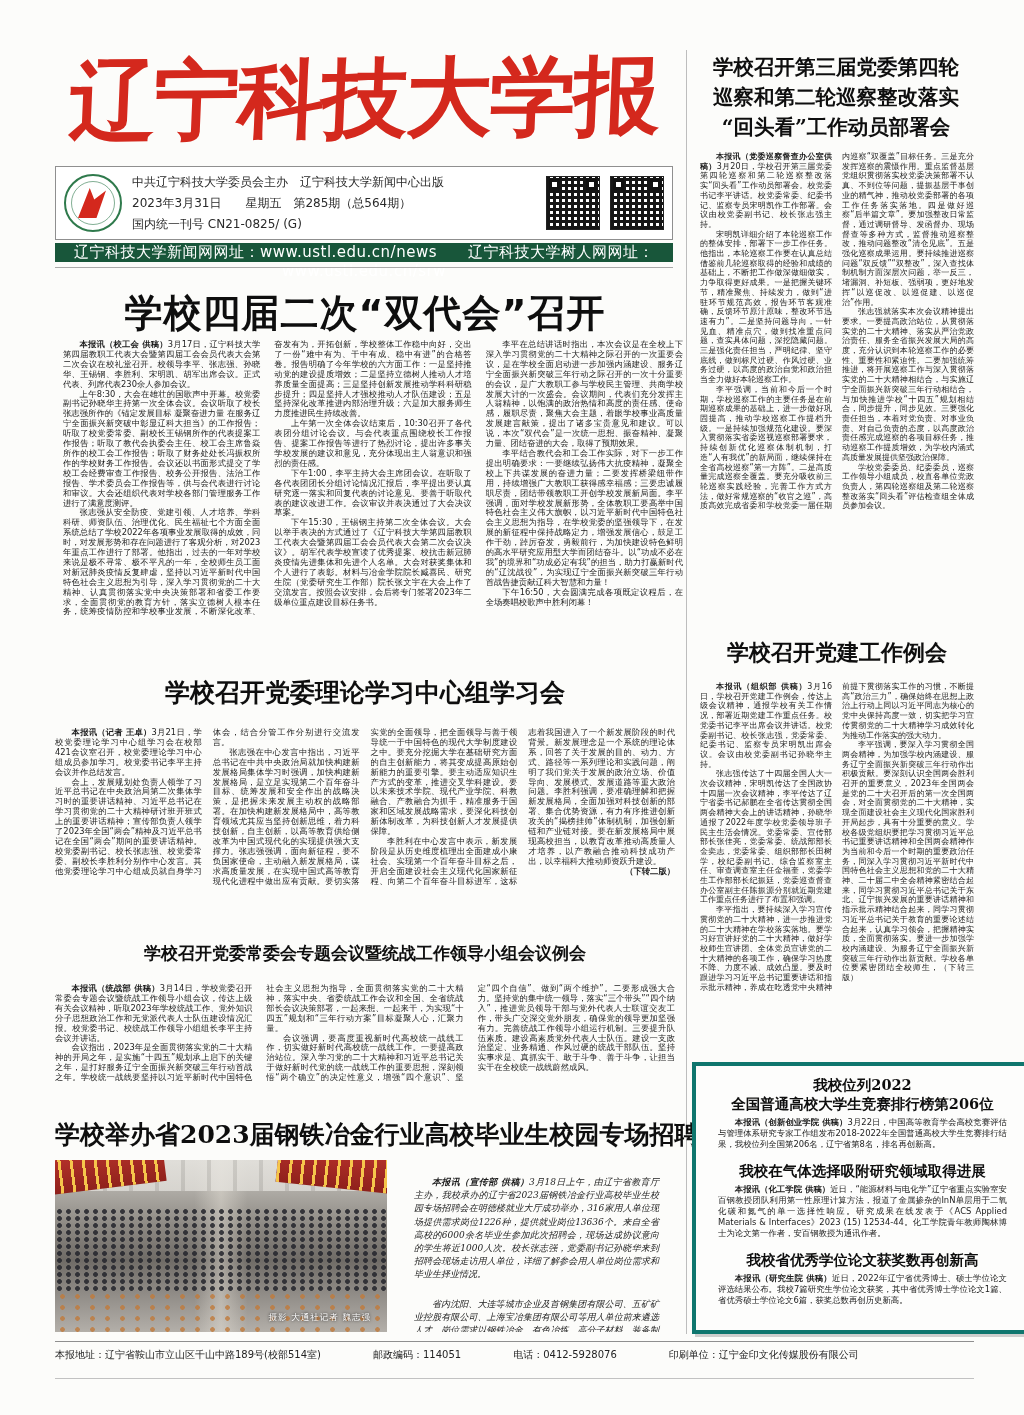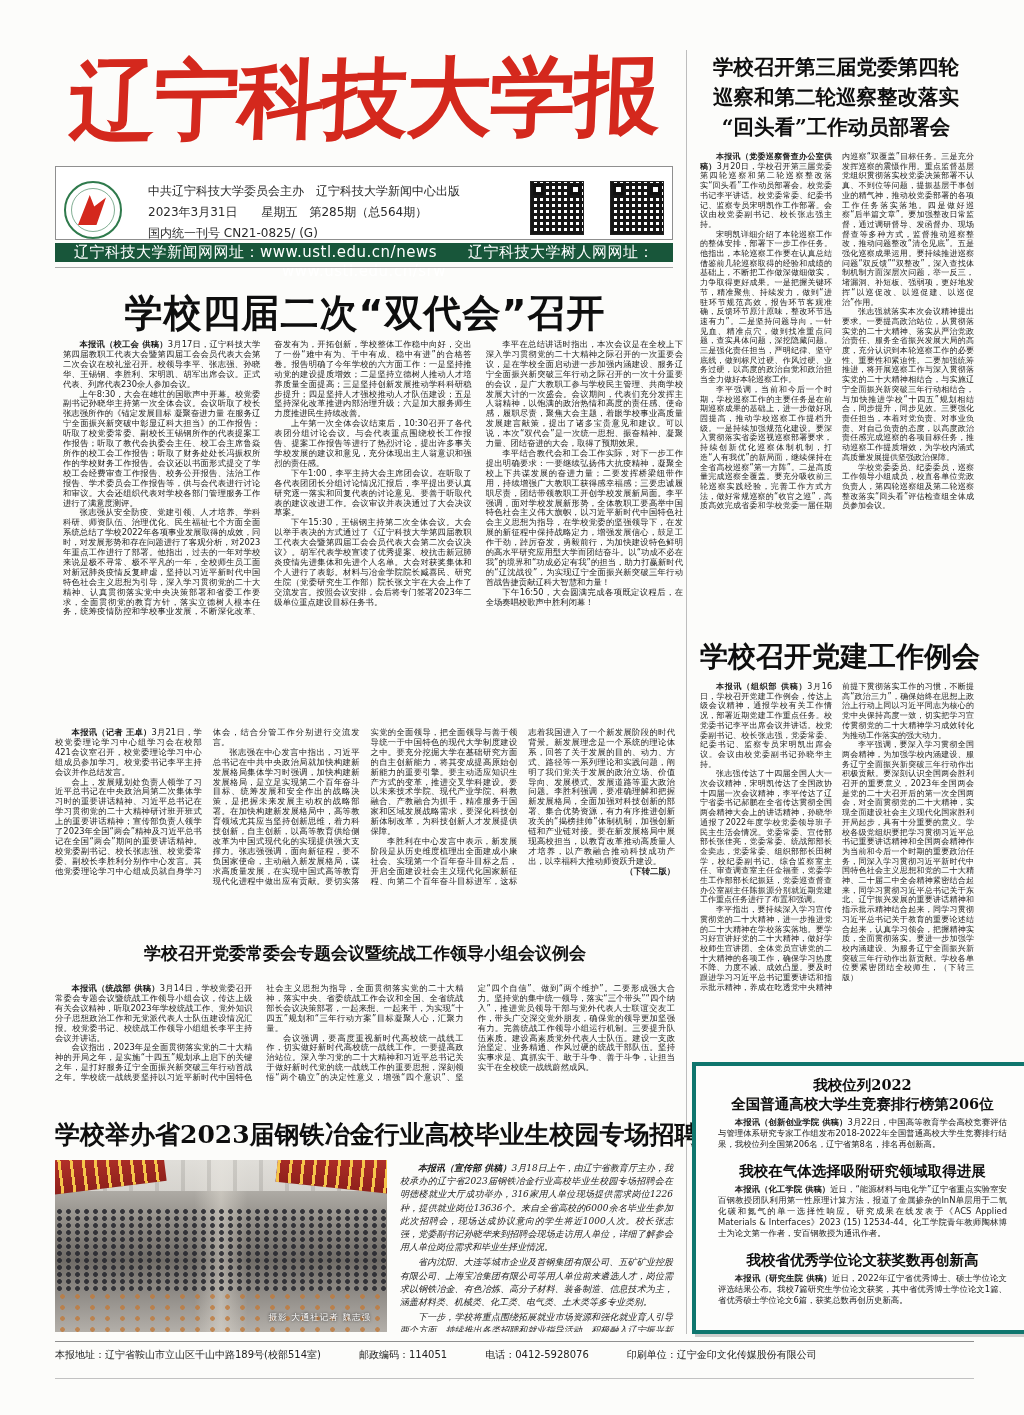--- a/index.html
+++ b/index.html
@@ -3,21 +3,21 @@
 <meta charset="utf-8">
 <style>
   html,body{margin:0;padding:0;background:#e8e8e8;}
   .page{position:relative;width:1024px;height:1415px;background:#fcfcfa;margin:0 auto;
         font-family:"DejaVu Sans",sans-serif;color:#1c1c1c;overflow:hidden;}
   
   .masthead-title{position:absolute;left:50px;top:48px;width:628px;text-align:center;
       font-family:"DejaVu Serif",serif;font-weight:bold;color:#d4281d;font-size:86px;
       line-height:100px;letter-spacing:-2px;transform:skewX(-3deg) rotate(-0.6deg);white-space:nowrap;}
   .mast-box{position:absolute;left:55px;top:166px;width:618px;height:74px;border:1px solid #8f8f8f;
-      box-sizing:border-box;display:flex;gap:26px;padding:14px 8px;background:#fff;}
+      box-sizing:border-box;display:flex;align-items:center;gap:10px;padding:0 8px;background:#fff;}
   .emblem{width:58px;height:58px;border-radius:50%;border:2px solid #2f7a4c;background:#fff;
       position:relative;flex:0 0 auto;box-sizing:border-box;}
   .emblem::before{content:"";position:absolute;left:12px;top:12px;right:14px;bottom:12px;
       background:#d4281d;clip-path:polygon(0 100%,42% 0,58% 38%,100% 8%,66% 100%);}
   .emblem::after{content:"";position:absolute;inset:5px;border-radius:50%;border:1px solid #2f7a4c;opacity:.6;}
   .mast-lines{flex:1 1 auto;font-size:12px;color:#2a2a2a;line-height:21px;}
   .qr{width:52px;height:52px;flex:0 0 auto;position:relative;background:#fff;border:1px solid #222;
       background-image:
         repeating-linear-gradient(0deg,#161616 0 3px,transparent 3px 6px),
         repeating-linear-gradient(90deg,#161616 0 3px,#fff 3px 6px);}
@@ -44,21 +44,21 @@
       column-count:4;column-gap:11px;}
   .united-head{position:absolute;left:55px;top:942px;width:620px;text-align:center;
       font-family:"DejaVu Serif",serif;font-weight:bold;font-size:17px;color:#0e0e0e;white-space:nowrap;}
   .united-body{position:absolute;left:55px;top:984px;width:620px;height:110px;
       column-count:3;column-gap:14px;}
   .jobfair-head{position:absolute;left:55px;top:1118px;width:620px;text-align:center;
       font-family:"DejaVu Serif",serif;font-weight:bold;font-size:25px;color:#0e0e0e;white-space:nowrap;}
   .jobfair-text{position:absolute;left:398px;top:1160px;width:277px;height:172px;
       font-family:"DejaVu Serif",serif;font-style:italic;font-size:9px;line-height:13.2px;
       text-align:justify;overflow:hidden;}
-  .jobfair-text p{margin:2px;text-indent:2em;}
+  .jobfair-text p{margin:16px;text-indent:2em;}
   
   .photo{position:absolute;left:55px;top:1160px;width:332px;height:172px;overflow:hidden;
       background:
         linear-gradient(90deg,rgba(0,0,0,0) 42%,rgba(235,230,220,.45) 50%,rgba(0,0,0,0) 58%),
         linear-gradient(180deg,#cdcbc6 0%,#b5b2ac 14%,#8d8983 38%,#6f6b66 58%,#8d8984 76%,#b3afa9 100%);}
   .photo .crowd{position:absolute;left:0;right:0;top:28%;height:48%;opacity:.85;
       background-image:radial-gradient(circle,#23242b 0 2.1px,rgba(0,0,0,0) 2.6px);
       background-size:9px 7px;}
   .photo .chairs{position:absolute;left:0;right:0;bottom:0;height:24%;opacity:.8;
       background-image:radial-gradient(circle,#c07a3a 0 2px,rgba(0,0,0,0) 2.6px);
@@ -72,36 +72,36 @@
       background:repeating-linear-gradient(90deg,#e8e6e1 0 22px,#c9c7c2 22px 26px);opacity:.7;}
   .photo-caption{position:absolute;right:16px;bottom:8px;color:#fff;font-size:8.5px;
       text-shadow:0 0 3px rgba(0,0,0,.9);letter-spacing:1px;}
   
   .col-divider{position:absolute;left:686px;top:50px;height:1284px;border-left:1px solid #bdbdbd;}
   .inspection-head{position:absolute;left:698px;top:52px;width:276px;text-align:center;
       font-family:"DejaVu Serif",serif;font-weight:bold;font-size:20.5px;line-height:30px;color:#0e0e0e;white-space:nowrap;}
   .inspection-body{position:absolute;left:700px;top:152px;width:274px;height:472px;
       column-count:2;column-gap:10px;font-size:8px;line-height:9.7px;}
   .party-head{position:absolute;left:700px;top:638px;width:274px;text-align:center;
-      font-family:"DejaVu Serif",serif;font-weight:bold;font-size:28px;color:#0e0e0e;white-space:nowrap;}
+      font-family:"DejaVu Serif",serif;font-weight:bold;font-size:22px;color:#0e0e0e;white-space:nowrap;}
   .party-body{position:absolute;left:700px;top:682px;width:274px;height:372px;
       column-count:2;column-gap:10px;font-size:8px;line-height:9.7px;}
   
   .briefs{position:absolute;left:692px;top:1062px;width:341px;height:272px;box-sizing:border-box;
       border:4px solid #0f766e;background:#fdfdfc;box-shadow:3px 3px 0 rgba(120,120,120,.35);
       padding:9px 22px;overflow:hidden;}
   .brief-title{font-family:"DejaVu Serif",serif;font-weight:bold;font-size:14.5px;line-height:19px;
       text-align:center;color:#0e0e0e;}
   .brief-body{font-size:8.4px;line-height:11px;text-align:justify;margin-top:4px;}
   .brief-body p{margin:0;text-indent:2em;}
   .brief-gap{margin-top:11px;}
   
   .footer-rule-top{position:absolute;left:55px;top:1341px;width:919px;border-top:1px solid #8f8f8f;}
   .footer{position:absolute;left:55px;top:1348px;width:919px;font-size:10px;color:#222;
-      display:flex;gap:38px;white-space:nowrap;}
+      display:flex;gap:52px;white-space:nowrap;}
   .footer-rule-bottom{position:absolute;left:55px;top:1378px;width:919px;border-top:1px solid #c2c2c2;}
 </style>
 </head>
 <body>
 
 <div class="page">
 
   <div class="masthead-title">辽宁科技大学报</div>
   <div class="mast-box">
     <div class="emblem"></div>
@@ -123,20 +123,21 @@
     <p>上午8:30，大会在雄壮的国歌声中开幕。校党委副书记孙晓华主持第一次全体会议。会议听取了校长张志强所作的《锚定发展目标 凝聚奋进力量 在服务辽宁全面振兴新突破中彰显辽科大担当》的工作报告；听取了校党委常委、副校长王锡钢所作的代表提案工作报告；听取了教代会执委会主任、校工会主席鲁焱所作的校工会工作报告；听取了财务处处长冯振权所作的学校财务工作报告。会议还以书面形式提交了学校工会经费审查工作报告、校务公开报告、法治工作报告、学术委员会工作报告等，供与会代表进行讨论和审议。大会还组织代表对学校各部门管理服务工作进行了满意度测评。</p>
     <p>张志强从安全防疫、党建引领、人才培养、学科科研、师资队伍、治理优化、民生福祉七个方面全面系统总结了学校2022年各项事业发展取得的成效，同时，对发展形势和存在问题进行了客观分析，对2023年重点工作进行了部署。他指出，过去的一年对学校来说是极不寻常、极不平凡的一年，全校师生员工面对新冠肺炎疫情反复肆虐，坚持以习近平新时代中国特色社会主义思想为引导，深入学习贯彻党的二十大精神、认真贯彻落实党中央决策部署和省委工作要求，全面贯彻党的教育方针，落实立德树人根本任务，统筹疫情防控和学校事业发展，不断深化改革、奋发有为，开拓创新，学校整体工作稳中向好，交出了一份“难中有为、干中有成、稳中有进”的合格答卷。报告明确了今年学校的六方面工作：一是坚持推动党的建设提质增效；二是坚持立德树人推动人才培养质量全面提高；三是坚持创新发展推动学科科研稳步提升；四是坚持人才强校推动人才队伍建设；五是坚持深化改革推进内部治理升级；六是加大服务师生力度推进民生持续改善。</p>
     <p>上午第一次全体会议结束后，10:30召开了各代表团分组讨论会议。与会代表重点围绕校长工作报告、提案工作报告等进行了热烈讨论，提出许多事关学校发展的建议和意见，充分体现出主人翁意识和强烈的责任感。</p>
     <p>下午1:00，李平主持大会主席团会议。在听取了各代表团团长分组讨论情况汇报后，李平提出要认真研究逐一落实和回复代表的讨论意见、要善于听取代表的建议改进工作。会议审议并表决通过了大会决议草案。</p>
     <p>下午15:30，王锡钢主持第二次全体会议。大会以举手表决的方式通过了《辽宁科技大学第四届教职工代表大会暨第四届工会会员代表大会第二次会议决议》。胡军代表学校宣读了优秀提案、校抗击新冠肺炎疫情先进集体和先进个人名单。大会对获奖集体和个人进行了表彰。材料与冶金学院院长臧喜民、研究生院（党委研究生工作部）院长张文宇在大会上作了交流发言。按照会议安排，会后将专门签署2023年二级单位重点建设目标任务书。</p>
     <p>李平在总结讲话时指出，本次会议是在全校上下深入学习贯彻党的二十大精神之际召开的一次重要会议，是在学校全面启动进一步加强内涵建设、服务辽宁全面振兴新突破三年行动之际召开的一次十分重要的会议，是广大教职工参与学校民主管理、共商学校发展大计的一次盛会。会议期间，代表们充分发挥主人翁精神，以饱满的政治热情和高度的责任感、使命感，履职尽责，聚焦大会主题，着眼学校事业高质量发展建言献策，提出了诸多宝贵意见和建议。可以说，本次“双代会”是一次统一思想、振奋精神、凝聚力量、团结奋进的大会，取得了预期效果。</p>
     <p>李平结合教代会和工会工作实际，对下一步工作提出明确要求：一要继续弘扬伟大抗疫精神，凝聚全校上下共谋发展的奋进力量；二要发挥桥梁纽带作用，持续增强广大教职工获得感幸福感；三要忠诚履职尽责，团结带领教职工开创学校发展新局面。李平强调，面对学校发展新形势，全体教职工要高举中国特色社会主义伟大旗帜，以习近平新时代中国特色社会主义思想为指导，在学校党委的坚强领导下，在发展的新征程中保持战略定力，增强发展信心，鼓足工作干劲，踔厉奋发，勇毅前行，为加快建设特色鲜明的高水平研究应用型大学而团结奋斗。以“功成不必在我”的境界和“功成必定有我”的担当，助力打赢新时代的“辽沈战役”，为实现辽宁全面振兴新突破三年行动首战告捷贡献辽科大智慧和力量！</p>
     <p>下午16:50，大会圆满完成各项既定议程后，在全场奏唱校歌声中胜利闭幕！</p>
   </div>
 
+  <div class="theory-head">学校召开党委理论学习中心组学习会</div>
   <div class="theory-body body-text">
     <p><b>本报讯（记者 王卓）</b><span>3月21日，学校党委理论学习中心组学习会在校部421会议室召开，校党委理论学习中心组成员参加学习。校党委书记李平主持会议并作总结发言。</span></p>
     <p>会上，发展规划处负责人领学了习近平总书记在中央政治局第二次集体学习时的重要讲话精神、习近平总书记在学习贯彻党的二十大精神研讨班开班式上的重要讲话精神；宣传部负责人领学了2023年全国“两会”精神及习近平总书记在全国“两会”期间的重要讲话精神。校党委副书记、校长张志强、校党委常委、副校长李胜利分别作中心发言。其他党委理论学习中心组成员就自身学习体会，结合分管工作分别进行交流发言。</p>
     <p>张志强在中心发言中指出，习近平总书记在中共中央政治局就加快构建新发展格局集体学习时强调，加快构建新发展格局，是立足实现第二个百年奋斗目标、统筹发展和安全作出的战略决策，是把握未来发展主动权的战略部署。在加快构建新发展格局中，高等教育领域尤其应当坚持创新思维，着力科技创新，自主创新，以高等教育供给侧改革为中国式现代化的实现提供强大支撑力。张志强强调，面向新征程，要不负国家使命，主动融入新发展格局，谋求高质量发展，在实现中国式高等教育现代化进程中做出应有贡献。要切实落实党的全面领导，把全面领导与善于领导统一于中国特色的现代大学制度建设之中。要充分挖掘大学在基础研究方面的自主创新能力，将其变成提高原始创新能力的重要引擎。要主动适应知识生产方式的变革，推进交叉学科建设。要以未来技术学院、现代产业学院、科教融合、产教融合为抓手，精准服务于国家和区域发展战略需求，要深化科技创新体制改革，为科技创新人才发展提供保障。</p>
     <p>李胜利在中心发言中表示，新发展阶段是从历史维度梳理出全面建成小康社会、实现第一个百年奋斗目标之后，开启全面建设社会主义现代化国家新征程、向第二个百年奋斗目标进军，这标志着我国进入了一个新发展阶段的时代背景。新发展理念是一个系统的理论体系，回答了关于发展的目的、动力、方式、路径等一系列理论和实践问题，阐明了我们党关于发展的政治立场、价值导向、发展模式、发展道路等重大政治问题。李胜利强调，要准确理解和把握新发展格局，全面加强对科技创新的部署、集合优势资源，有力有序推进创新攻关的“揭榜挂帅”体制机制，加强创新链和产业链对接。要在新发展格局中展现高校担当，以教育改革推动高质量人才培养，以产教融合推动科技成功产出，以幸福科大推动师资跃升建设。</p>
     <p class="continued">（下转二版）</p>
   </div>
 
   <div class="united-head">学校召开党委常委会专题会议暨统战工作领导小组会议例会</div>
   <div class="united-body body-text">

